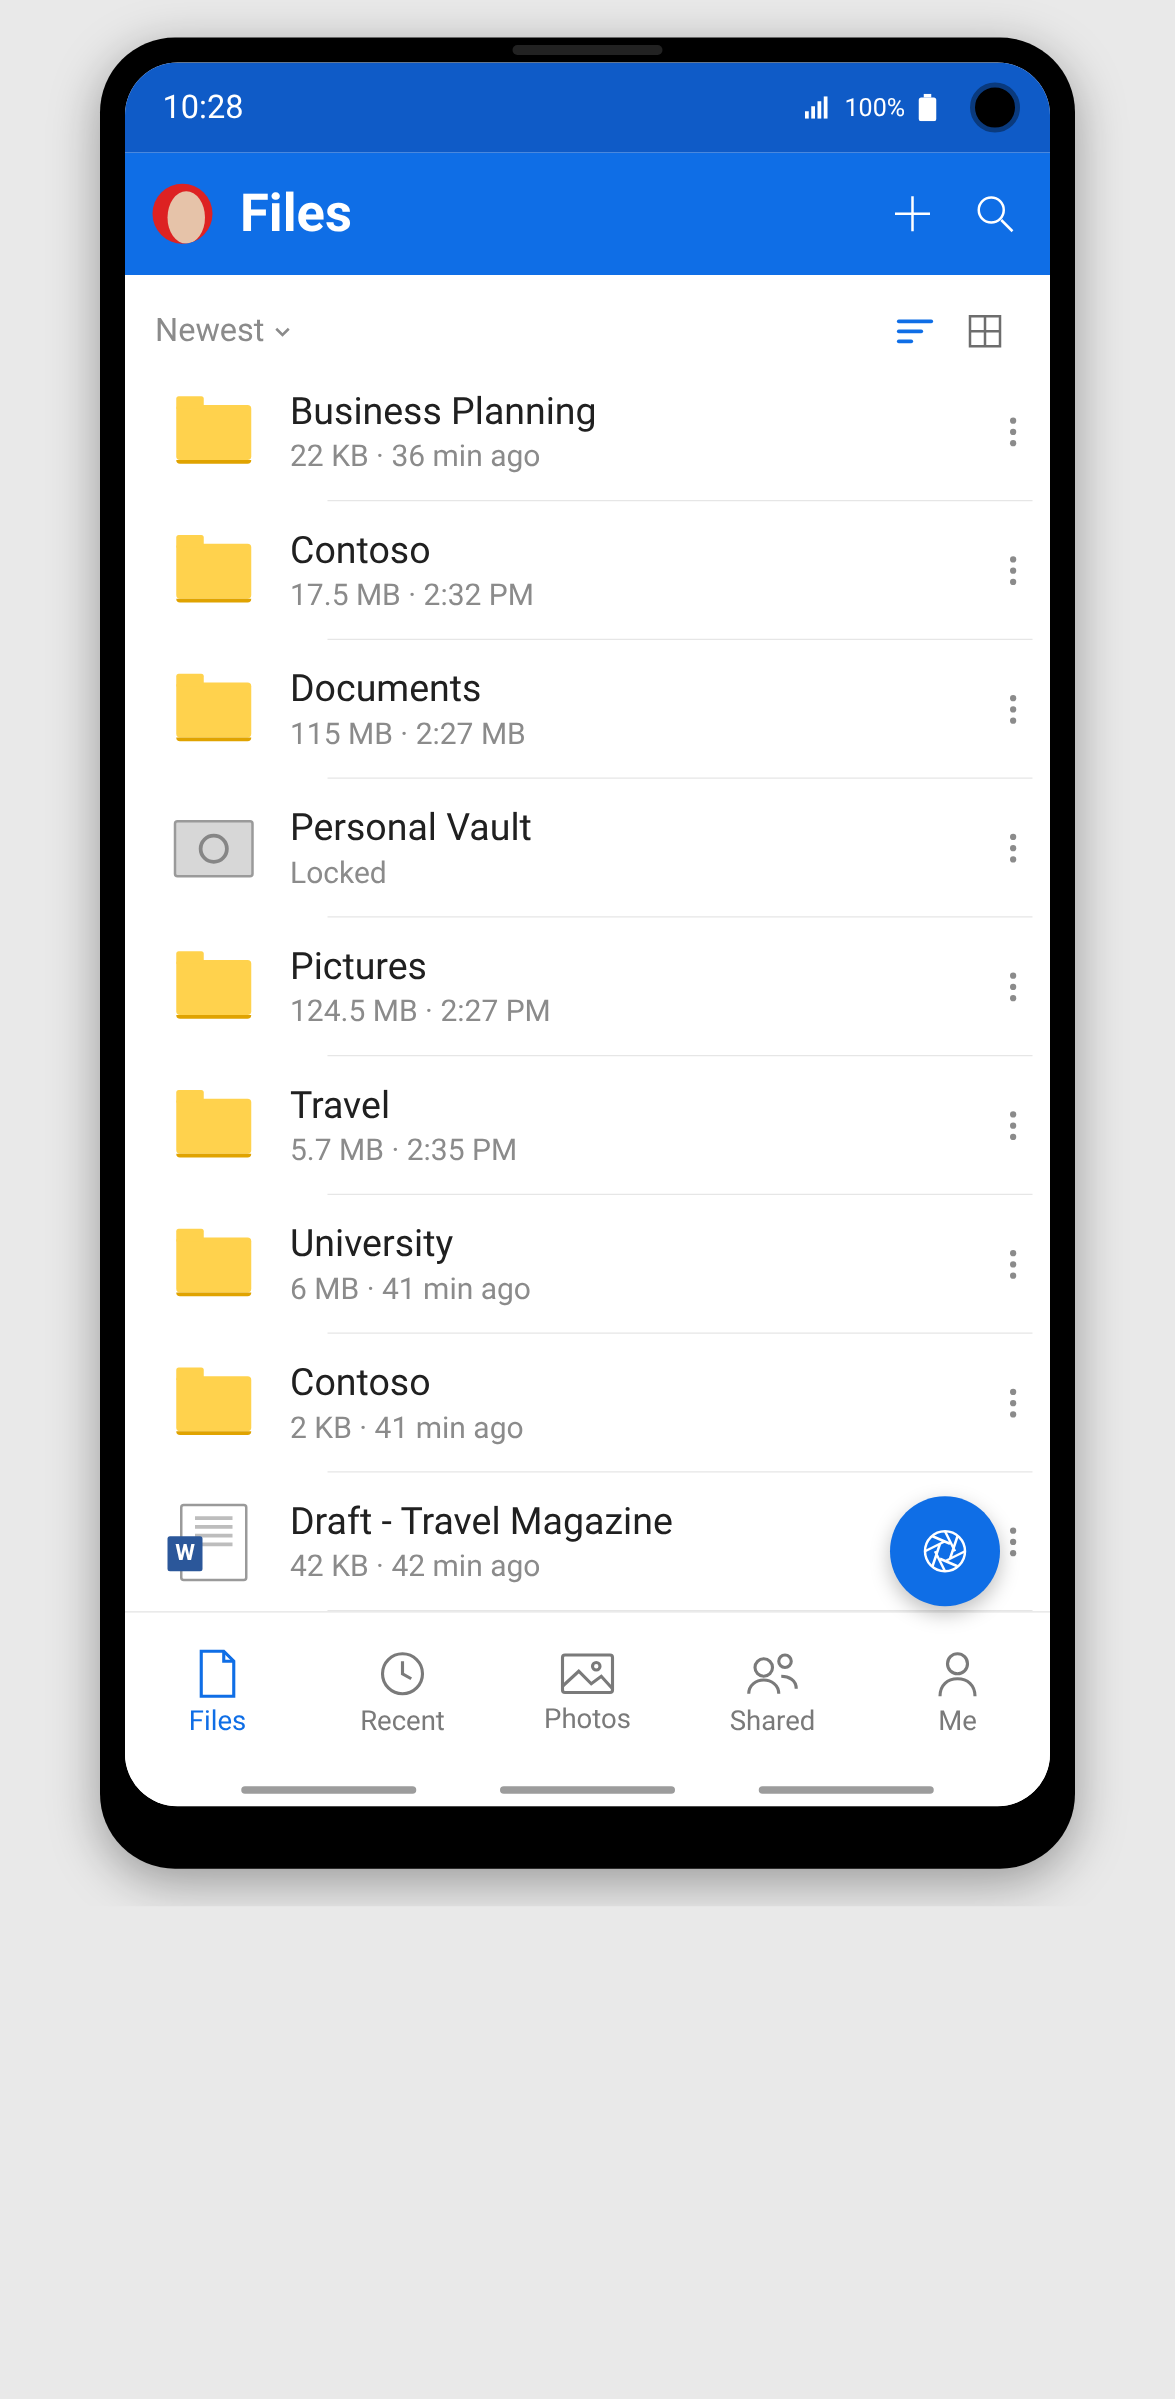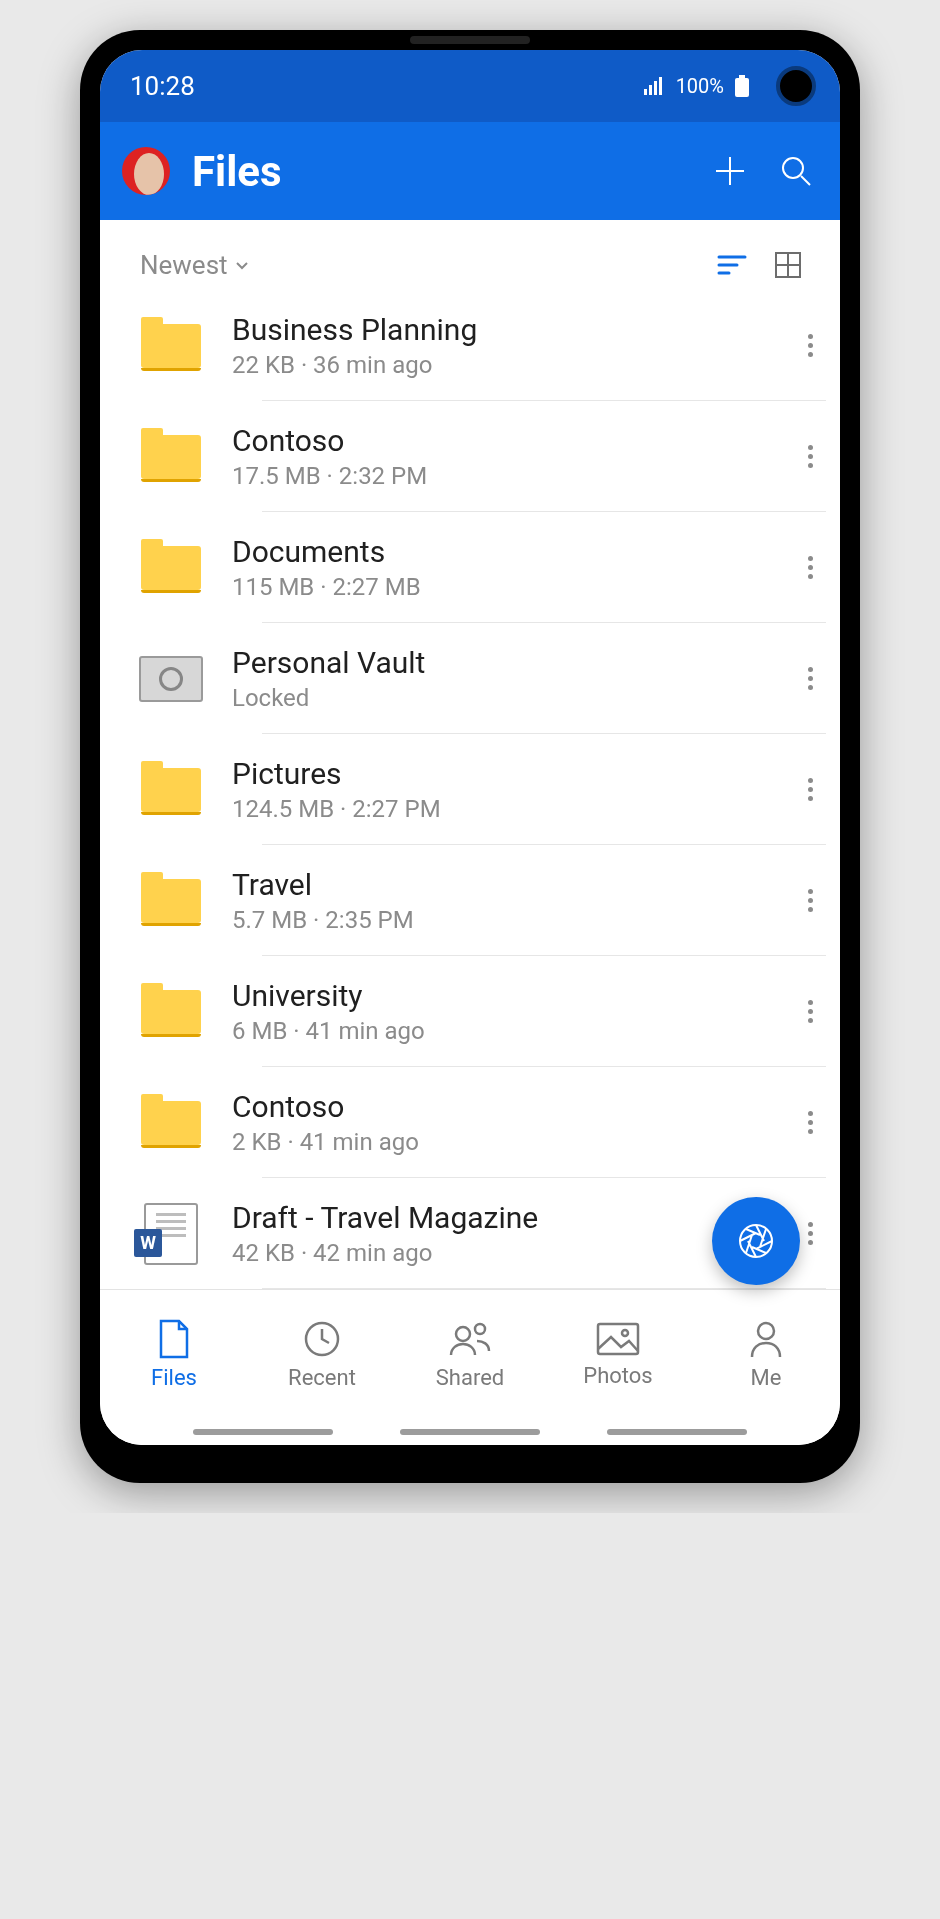--- a/index.html
+++ b/index.html
@@ -7,21 +7,21 @@
     font-family: -apple-system, "Segoe UI", Roboto, Helvetica, Arial, sans-serif;
     background: #e9e9e9;
     display: flex;
     justify-content: center;
     padding: 30px 0;
   }
   .phone {
     width: 780px;
     background: #000;
     border-radius: 60px;
-    padding: 20px 20px 38px;
+    padding: 20px 20px 50px;
     box-shadow: 0 10px 40px rgba(0,0,0,.35);
     position: relative;
   }
   .phone::before {
     content: "";
     position: absolute;
     top: 6px;
     left: 50%;
     transform: translateX(-50%);
     width: 120px;
@@ -80,21 +80,21 @@
   .avatar::after{content:"";position:absolute;inset:6px 6px 0 12px;background:#e6c3a9;border-radius:50%;}
   .appbar h1 { color: #fff; font-size: 42px; font-weight: 700; flex: 1; }
   .appbar-icn { color:#fff; width:44px; display:flex; justify-content:center; }
 
   
   .sortrow {
     display:flex; align-items:center;
     padding: 30px 24px 10px;
     color:#8b8b8b;
   }
-  .sort-label { font-size:26px; display:flex; align-items:center; gap:6px;margin-left:16px;}
+  .sort-label { font-size:26px; display:flex; align-items:center; gap:6px;}
   .sortrow-spacer{flex:1}
   .sort-btn{width:56px;display:flex;justify-content:center;}
 
   
   .list { flex:1; overflow:hidden; }
   .item {
     display:flex; align-items:center;
     padding: 22px 10px 22px 18px;
     border-bottom: 1px solid #e6e6e6;
     margin-left: 12px;
@@ -367,37 +367,37 @@
         <span>Files</span>
       </div>
       <div class="navitem">
         <svg width="40" height="40" viewBox="0 0 40 40" stroke="#7a7a7a" stroke-width="2.5" fill="none">
             <circle cx="20" cy="20" r="16"></circle>
             <polyline points="20,10 20,20 27,24"></polyline>
           </svg>
         <span>Recent</span>
       </div>
       <div class="navitem">
+        <svg width="46" height="36" viewBox="0 0 46 36" stroke="#7a7a7a" stroke-width="2.5" fill="none">
+            <rect x="3" y="3" width="40" height="30" rx="2"></rect>
+            <circle cx="30" cy="12" r="3"></circle>
+            <polyline points="3,28 16,16 26,26 34,20 43,30"></polyline>
+          </svg>
+        <span>Photos</span>
+      </div>
+      <div class="navitem">
         <svg width="46" height="40" viewBox="0 0 46 40" stroke="#7a7a7a" stroke-width="2.5" fill="none">
             <circle cx="16" cy="15" r="7"></circle>
             <path d="M4 36c0-7 6-11 12-11s12 4 12 11"></path>
             <circle cx="33" cy="10" r="5"></circle>
             <path d="M30 22c6 0 12 3 12 10"></path>
           </svg>
         <span>Shared</span>
       </div>
       <div class="navitem">
-        <svg width="46" height="36" viewBox="0 0 46 36" stroke="#7a7a7a" stroke-width="2.5" fill="none">
-            <rect x="3" y="3" width="40" height="30" rx="2"></rect>
-            <circle cx="30" cy="12" r="3"></circle>
-            <polyline points="3,28 16,16 26,26 34,20 43,30"></polyline>
-          </svg>
-        <span>Photos</span>
-      </div>
-      <div class="navitem">
         <svg width="36" height="40" viewBox="0 0 36 40" stroke="#7a7a7a" stroke-width="2.5" fill="none">
             <circle cx="18" cy="12" r="8"></circle>
             <path d="M4 38c0-9 6-14 14-14s14 5 14 14"></path>
           </svg>
         <span>Me</span>
       </div>
     </div>
 
     <div class="gesture">
       <span></span>

